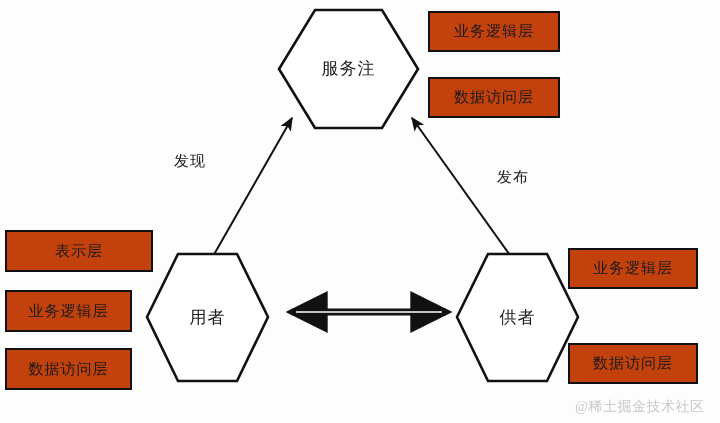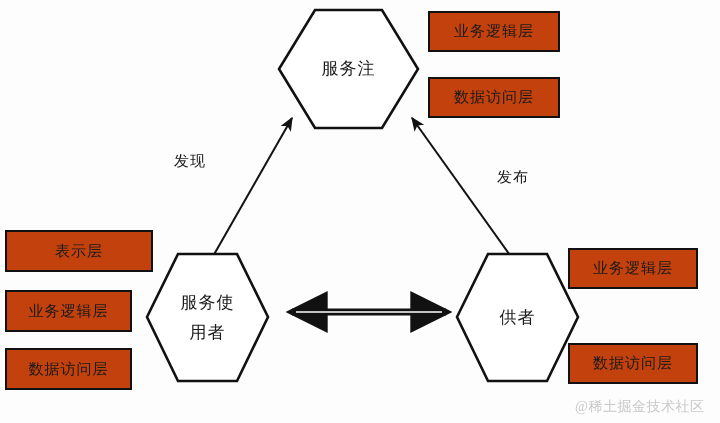--- a/index.html
+++ b/index.html
@@ -113,21 +113,20 @@
     <div class="hex-label">
       <span>服务注</span>
     </div>
   </div>
 
   <div class="hex-node" style="left:145px; top:252px; width:125px; height:131px;">
     <svg width="125" height="131" viewBox="0 0 125 131" xmlns="http://www.w3.org/2000/svg">
       <polygon points="33,2 92,2 123,65 92,129 33,129 2,65" fill="#ffffff" stroke="#111111" stroke-width="2.6" stroke-linejoin="miter"></polygon>
     </svg>
     <div class="hex-label">
-      <span>服务使</span>
       <span>用者</span>
     </div>
   </div>
 
   <div class="hex-node" style="left:455px; top:252px; width:125px; height:131px;">
     <svg width="125" height="131" viewBox="0 0 125 131" xmlns="http://www.w3.org/2000/svg">
       <polygon points="33,2 92,2 123,65 92,129 33,129 2,65" fill="#ffffff" stroke="#111111" stroke-width="2.6" stroke-linejoin="miter"></polygon>
     </svg>
     <div class="hex-label">
       <span>供者</span>

